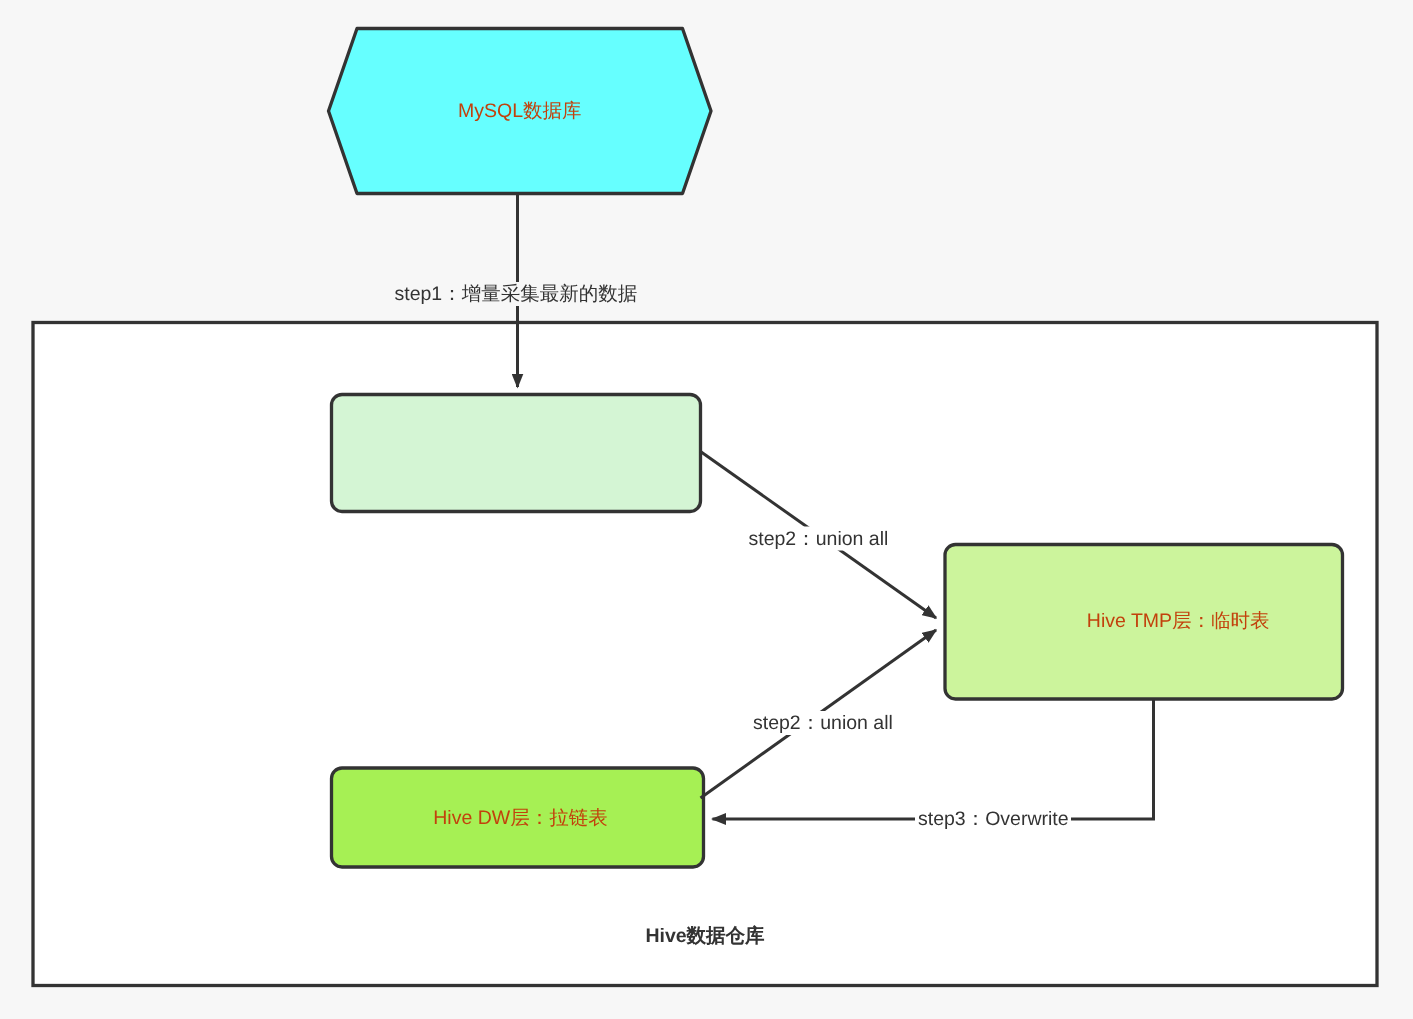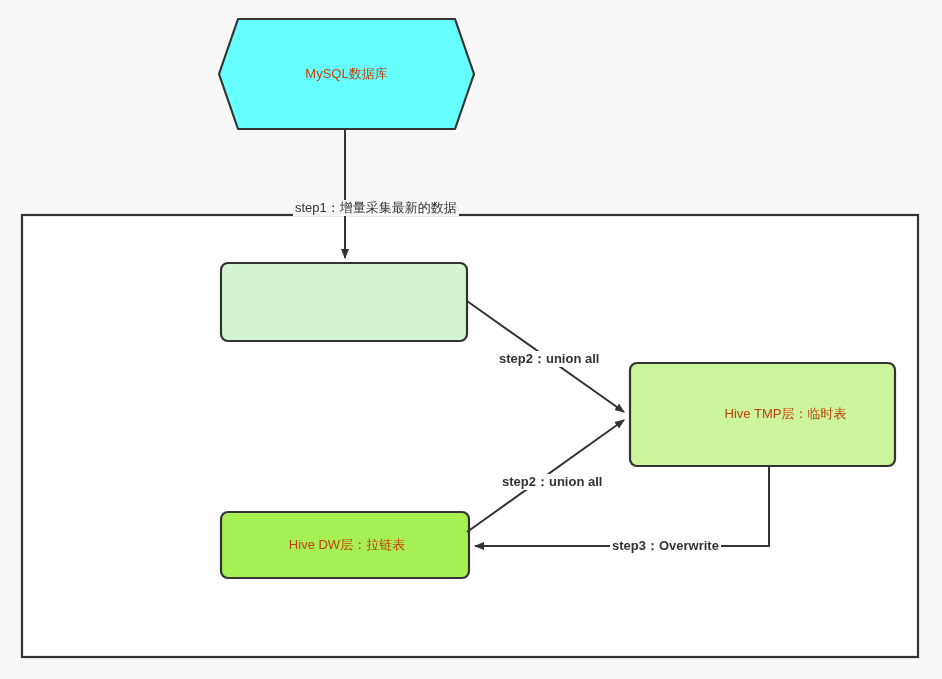--- a/index.html
+++ b/index.html
@@ -44,21 +44,20 @@
     color: #333333;
     font-size: 13px;
     line-height: 16px;
     text-align: center;
     white-space: nowrap;
     background: #f7f7f7;
     padding: 0 2px;
   }
   .edge-label.on-white {
     background: #ffffff;
-    font-weight: bold;
   }
   .container-title {
     position: absolute;
     color: #333333;
     font-size: 13px;
     font-weight: bold;
     line-height: 16px;
     text-align: center;
     white-space: nowrap;
   }
@@ -94,22 +93,23 @@
     <path d="M769,466 L769,546 L475,546" fill="none" stroke="#333333" stroke-width="2" marker-end="url(#arrowhead)"></path>
   </svg>
 
   <div class="node-label" style="left:219px; top:66px; width:255px;">MySQL数据库</div>
 
 
   <div class="node-label" style="left:630px; top:406px; width:311px;">Hive TMP层：临时表</div>
 
   <div class="node-label" style="left:221px; top:537px; width:252px;">Hive DW层：拉链表</div>
 
-  <div class="edge-label" style="left:261px; top:200px;margin-left:32px;">step1：增量采集最新的数据</div>
+  <div class="edge-label" style="left:261px; top:188px;">step1：增量采集最新的数据</div>
 
   <div class="edge-label on-white" style="left:497px; top:351px;">step2：union all</div>
 
   <div class="edge-label on-white" style="left:500px; top:474px;">step2：union all</div>
 
   <div class="edge-label on-white" style="left:610px; top:538px;">step3：Overwrite</div>
 
+  <div class="container-title" style="left:22px; top:616px; width:896px;">Hive数据仓库</div>
 
 </div>
 
 </body></html>

